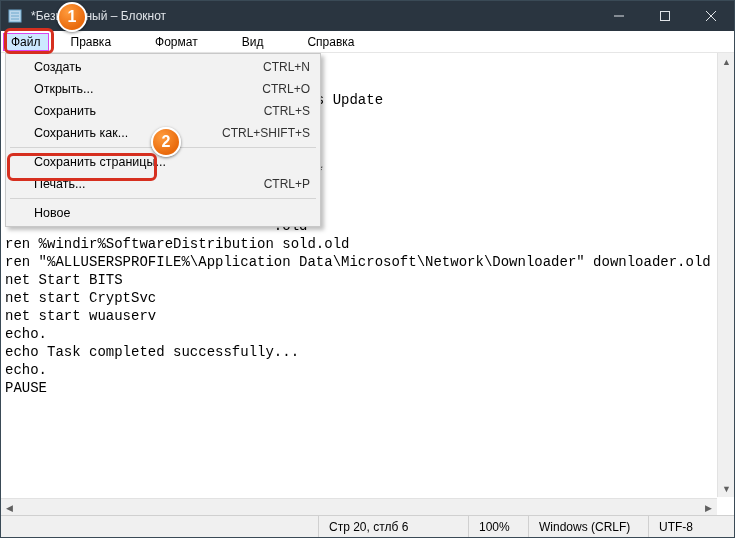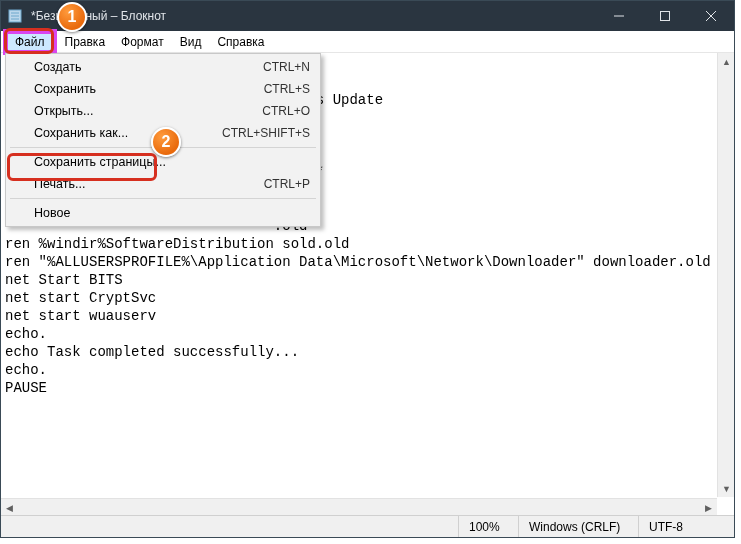--- a/index.html
+++ b/index.html
@@ -45,26 +45,26 @@
     background: #fff;
     border-bottom: 1px solid #e6e6e6;
     display: flex;
     align-items: center;
     font-size: 12px;
     padding: 0 2px;
     position: relative;
     z-index: 5;
   }
   .menubar .menu-item {
-    padding: 2px 8px;
+    padding: 2px 22px;
     cursor: default;
   }
   .menubar .menu-item.active {
     background: #cce8ff;
-    border: 5px solid #d946ef;
+    border: 1px solid #d946ef;
     padding: 1px 7px;
   }
   .editor {
     position: absolute;
     top: 52px; left: 0; right: 0; bottom: 22px;
     background: #fff;
     font-family: Consolas, "Courier New", monospace;
     font-size: 14px;
     line-height: 18px;
     white-space: pre;
@@ -224,37 +224,38 @@
     <div class="sb-btn" style="top:0">▲</div>
     <div class="sb-btn" style="bottom:0">▼</div>
   </div>
   <div class="scrollbar-h">
     <div class="sb-btn" style="left:0">◀</div>
     <div class="sb-btn" style="right:0">▶</div>
   </div>
 
   <div class="statusbar">
     <div class="spacer"></div>
+    <div class="cell" style="width:150px">Стр 20, стлб 6</div>
     <div class="cell" style="width:60px">100%</div>
     <div class="cell" style="width:120px">Windows (CRLF)</div>
-    <div class="cell" style="width:96px">UTF-8</div>
+    <div class="cell" style="width:86px">UTF-8</div>
   </div>
 
   <div class="dropdown">
     <div class="dd-item">
       <span class="label">Создать</span>
       <span class="shortcut">CTRL+N</span>
     </div>
     <div class="dd-item">
+      <span class="label">Открыть...</span>
+      <span class="shortcut">CTRL+O</span>
+    </div>
+    <div class="dd-item">
       <span class="label">Сохранить</span>
       <span class="shortcut">CTRL+S</span>
-    </div>
-    <div class="dd-item">
-      <span class="label">Открыть...</span>
-      <span class="shortcut">CTRL+O</span>
     </div>
     <div class="dd-item">
       <span class="label">Сохранить как...</span>
       <span class="shortcut">CTRL+SHIFT+S</span>
     </div>
     <div class="dd-sep"></div>
     <div class="dd-item">
       <span class="label">Сохранить страницы...</span>
     </div>
     <div class="dd-item">

